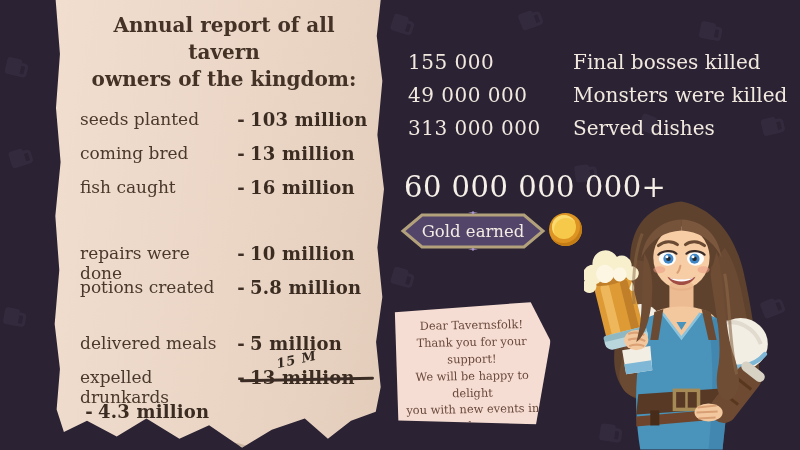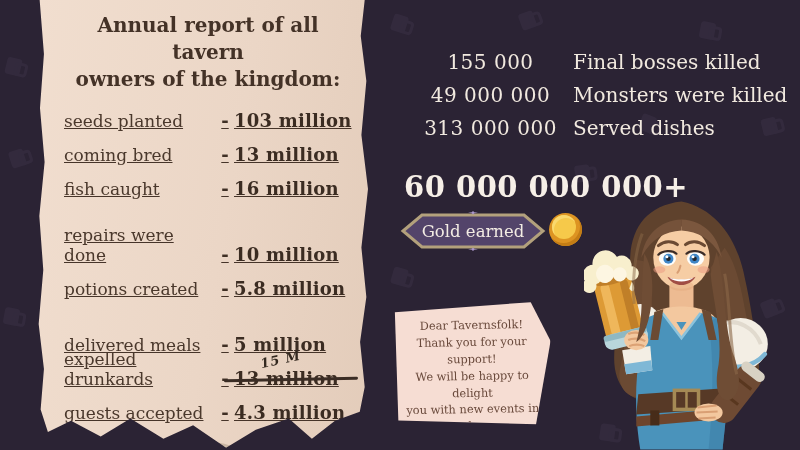--- a/index.html
+++ b/index.html
@@ -6,46 +6,46 @@
   .stage{
     position:relative;width:800px;height:450px;overflow:hidden;
     background:#2b2334;
     font-family:"DejaVu Serif", serif;
   }
   
   .pmug{position:absolute;width:15px;height:17px;background:#3a3146;border-radius:3px;opacity:.55;}
   .pmug::after{content:"";position:absolute;right:-7px;top:3px;width:7px;height:8px;border:3px solid #3a3146;border-radius:4px;}
   
   .parchment{
-    position:absolute;left:38px;top:0;width:330px;height:450px;
+    position:absolute;left:54px;top:0;width:330px;height:450px;
     background:linear-gradient(100deg,#f1decf 0%,#ebd6c6 55%,#e3ccba 100%);
     clip-path:polygon(0.5% 0,99% 0,97.8% 8%,99.5% 18%,98% 30%,100% 42%,98% 55%,99.5% 66%,97.6% 76%,99% 86%,97.5% 91.5%,
       90% 93.5%,83% 97.5%,76% 93%,66% 95.5%,57% 99.5%,47% 94.5%,38% 97.5%,28% 93%,19% 97%,10% 93.5%,3% 96%,0.8% 91%,
       1.8% 82%,0.2% 72%,1.6% 60%,0.4% 48%,2% 36%,0.6% 24%,1.8% 12%);
     filter:drop-shadow(8px 4px 12px rgba(0,0,0,.45));
     padding:0 16px 0 26px;box-sizing:border-box;
     color:#463429;
   }
   .report-title{margin-top:12px;text-align:center;font-size:20px;font-weight:700;line-height:1.35;color:#443227;}
   .rows{margin-top:16px;}
-  .row{position:relative;display:flex;align-items:flex-end;height:22px;margin-bottom:12px;text-decoration:underline;}
+  .row{position:relative;display:flex;align-items:flex-start;height:22px;margin-bottom:12px;}
   .row.gap1{margin-top:44px;}
   .row.gap2{margin-top:34px;}
   .rlabel{width:152px;font-size:17px;color:#4a382c;}
   .rdash{width:18px;text-align:center;font-size:18px;font-weight:700;color:#3f2f24;}
   .rvalue{font-size:18px;font-weight:700;color:#3b2c22;letter-spacing:.2px;}
   .strike-line{position:absolute;left:160px;top:11px;width:134px;height:3px;background:#3b2d25;transform:rotate(-1.2deg);border-radius:2px;}
   .correction{position:absolute;left:196px;top:-15px;font-style:italic;font-weight:700;font-size:13px;color:#33281f;transform:rotate(-12deg);letter-spacing:1px;}
   .flourish-wrap{margin-top:12px;text-align:center;}
   
   .stats{position:absolute;left:408px;top:50px;color:#f1e9df;}
-  .stat-row{display:flex;align-items:baseline;margin-bottom:11px;height:22px;text-align:center;}
+  .stat-row{display:flex;align-items:baseline;margin-bottom:11px;height:22px;}
   .stat-value{width:165px;font-size:20px;letter-spacing:.5px;}
   .stat-label{font-size:20px;}
-  .gold-amount{position:absolute;left:404px;top:170px;font-size:29px;font-weight:700;color:#f6efe7;letter-spacing:.5px;}
+  .gold-amount{position:absolute;left:404px;top:170px;font-size:29px;font-weight:400;color:#f6efe7;letter-spacing:.5px;}
   
   .banner{position:absolute;left:398px;top:211px;width:150px;height:40px;}
   .banner svg{position:absolute;left:0;top:0;}
   .banner-label{
     position:absolute;left:0;top:0;width:100%;height:100%;
     display:flex;align-items:center;justify-content:center;gap:7px;
     font-size:16.5px;color:#f3ece4;flex-direction:column;
   }
   .sparkle{width:10px;height:10px;background:#a995c9;
     clip-path:polygon(50% 0,63% 37%,100% 50%,63% 63%,50% 100%,37% 63%,0 50%,37% 37%);}
@@ -119,21 +119,20 @@
         <span class="rvalue">5 million</span>
       </div>
       <div class="row">
         <span class="rlabel">expelled drunkards</span>
         <span class="rdash">-</span>
         <span class="rvalue">13 million</span>
         <span class="strike-line"></span>
         <span class="correction">15 M</span>
       </div>
       <div class="row">
-        <span class="rlabel">guests accepted</span>
         <span class="rdash">-</span>
         <span class="rvalue">4.3 million</span>
       </div>
     </div>
     <div class="flourish-wrap">
       <svg width="250" height="24" viewBox="0 0 250 24">
         <line x1="4" y1="13" x2="78" y2="13" stroke="#c9b5a2" stroke-width="2"></line>
         <line x1="172" y1="13" x2="246" y2="13" stroke="#c9b5a2" stroke-width="2"></line>
         <path d="M96,18 C88,22 82,17 86,11 C90,6 100,7 108,10 C120,15 132,17 144,13 C152,10 160,6 166,9 C170,11 167,16 160,15 C152,14 144,10 136,9" fill="none" stroke="#c9b5a2" stroke-width="2.4" stroke-linecap="round"></path>
         <path d="M100,13 C112,18 126,19 140,14" fill="none" stroke="#c9b5a2" stroke-width="1.6" stroke-linecap="round"></path>

